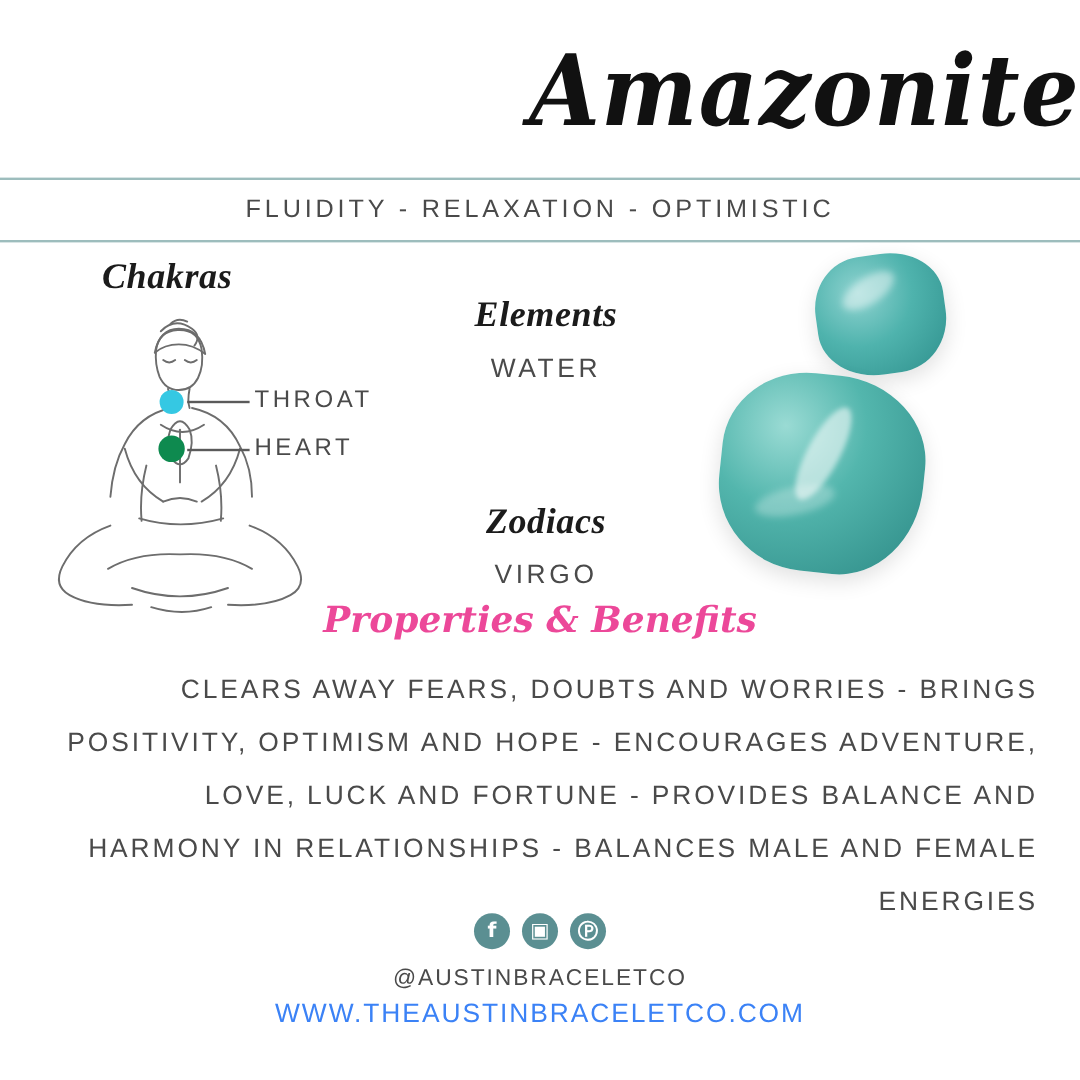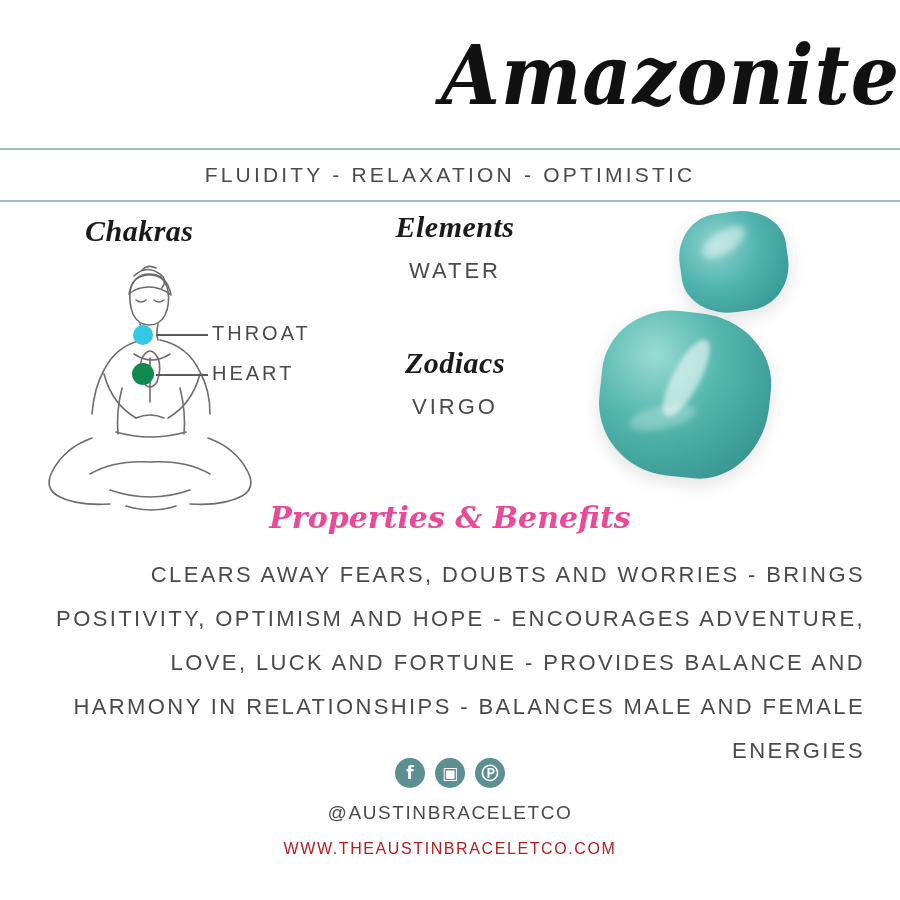--- a/index.html
+++ b/index.html
@@ -127,21 +127,21 @@
   .label-heart  { left: 182px; top: 100px; }
 
   
   .mid-col {
     position: absolute;
     left: 330px;
     top: 8px;
     width: 250px;
     text-align: center;
   }
-  .mid-col .script-heading { display: block; }
+  .mid-col .script-heading { display: block; margin-top: 36px; }
   .mid-col .plain-value { display: block; margin-top: 14px; text-align: center; }
   .block-gap { height: 62px; }
 
   
   .stones {
     position: absolute;
     right: 60px;
     top: 0;
     width: 250px;
     height: 330px;
@@ -248,24 +248,24 @@
     font-size: 17px;
     font-weight: bold;
     font-family: "DejaVu Sans", sans-serif;
   }
   .handle {
     font-size: 19px;
     letter-spacing: 1.6px;
     color: #4a4a4a;
   }
   .website {
-    margin-top: 16px;
-    font-size: 16px;
+    margin-top: 5px;
+    font-size: 22px;
     letter-spacing: 1.6px;
-    color: #b91c1c;
+    color: #3b82f6;
   }
 </style>
 </head>
 <body>
 
 <div class="card">
 
   <div class="title-area">
     <div class="title">Amazonite</div>
   </div>

